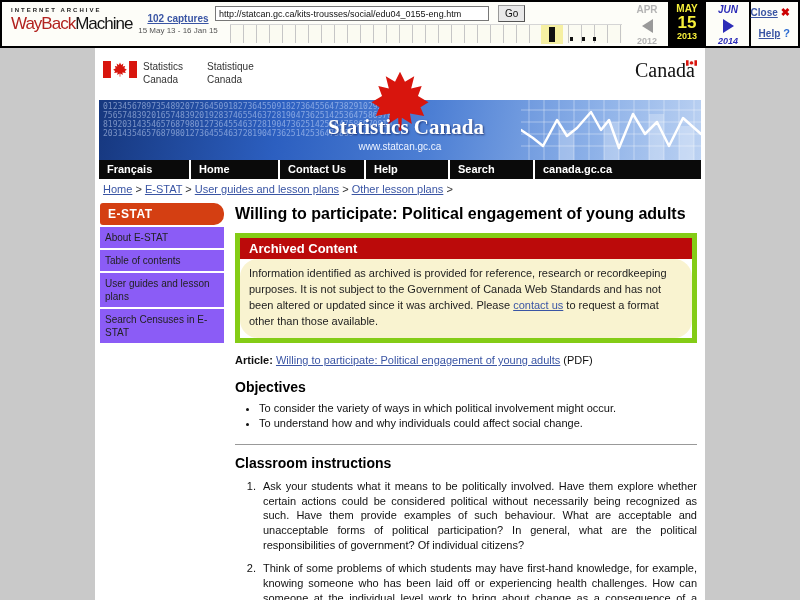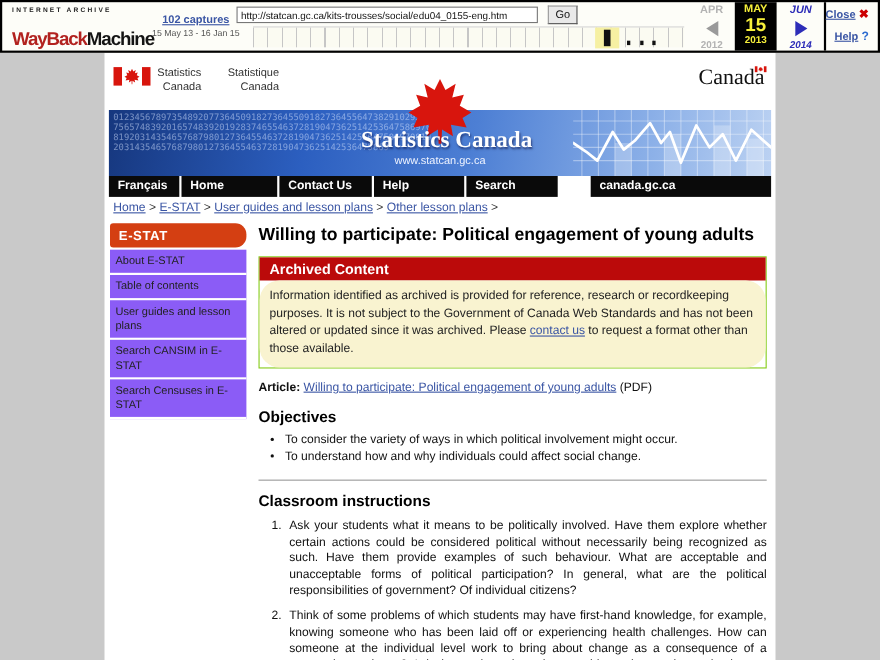--- a/index.html
+++ b/index.html
@@ -5,21 +5,21 @@
   * { box-sizing: border-box; margin: 0; padding: 0; }
   html,body { width:800px; height:600px; overflow:hidden; background:#c9c9c9;
               font-family:"Liberation Sans", sans-serif; }
   a { text-decoration: underline; cursor: pointer; }
 
   
   .wayback-bar { position:absolute; top:0; left:0; width:800px; height:48px;
                  background:#fdfdf8; border:2px solid #000; z-index:10; }
   .wm-logo { position:absolute; left:9px; top:5px; width:120px; }
   .ia-label { font-size:6px; letter-spacing:2px; font-weight:bold; color:#222; }
-  .wm-word  { font-size:17px; font-weight:700; letter-spacing:-1px; line-height:1; margin-top:14px; }
+  .wm-word  { font-size:17px; font-weight:400; letter-spacing:-1px; line-height:1; margin-top:2px; }
   .wm-word .red { color:#b2221f; } .wm-word .blk { color:#141414; }
   .captures { position:absolute; left:128px; top:11px; width:96px; text-align:center; }
   .captures a { font-size:10px; font-weight:bold; color:#3a55a4; display:block; }
   .captures .range { font-size:8px; color:#555; margin-top:2px; }
   .url-input { position:absolute; left:213px; top:4px; width:274px; height:15px;
                font-size:9px; padding:1px 3px; border:1px solid #777; background:#fff; color:#111; }
   .go-btn { position:absolute; left:496px; top:3px; height:17px; font-size:10px;
             padding:0 6px; border:1px solid #999; border-right-color:#555; border-bottom-color:#555;
             background:#e9e9e9; color:#111; cursor:pointer; }
   .timeline { position:absolute; left:228px; top:22px; width:392px; height:19px;
@@ -47,21 +47,21 @@
   .tool-links a { color:#3a55a4; font-weight:bold; }
   .x-icon { color:#cc0000; font-weight:bold; font-size:11px; margin-left:3px; }
   .q-icon { color:#2d6cd0; font-weight:bold; font-size:11px; margin-left:3px; }
 
   
   .page { position:absolute; top:48px; left:95px; width:610px; height:552px;
           background:#fff; overflow:hidden; }
 
   .site-header { position:relative; height:52px; }
   .fip-flag { position:absolute; left:8px; top:13px; }
-  .dept { position:absolute; top:13px; font-size:10px; line-height:1.25; color:#333;text-align:right; }
+  .dept { position:absolute; top:13px; font-size:10px; line-height:1.25; color:#333; }
   .dept-en { left:48px; } .dept-fr { left:112px; }
   .wordmark { position:absolute; right:10px; top:11px; font-family:"Liberation Serif", serif;
               font-size:20px; color:#111; }
   .wm-flag { position:absolute; right:-2px; top:1px; }
 
   .banner { position:relative; margin:0 4px; height:60px;
             background:linear-gradient(100deg,#16377e 0%,#2c5fc0 30%,#4d7fd4 55%,#8db1e8 82%,#bcd2f2 100%); }
   .banner-texture { position:absolute; left:4px; top:2px; width:290px; height:56px; overflow:hidden;
                     font-family:"DejaVu Sans Mono", monospace; font-size:8px; line-height:9px;
                     color:rgba(215,230,255,.5); word-break:break-all; }
@@ -69,35 +69,35 @@
   .banner-title { position:absolute; left:0; right:0; top:15px; text-align:center; color:#fff;
                   font-family:"Liberation Serif", serif; font-size:21px; font-weight:bold;
                   text-shadow:1px 1px 2px rgba(0,0,50,.55); z-index:3;padding-left:12px; }
   .banner-sub { position:absolute; left:0; right:0; top:41px; text-align:center; color:#eef3ff;
                 font-size:10px; z-index:3; }
   .banner-chart { position:absolute; right:0; top:0; }
 
   .mainnav { display:flex; margin:0 4px; gap:2px; background:#fff; }
   .nav-cell { background:#0a0a0a; color:#fff; font-size:11px; font-weight:bold;
               padding:3px 0 4px 8px; cursor:pointer; }
-  .nc0{width:64px;} .nc1{width:87px;} .nc2{width:84px;} .nc3{width:82px;} .nc4{width:83px;} .nc5{flex:1;margin-left:28px;}
+  .nc0{width:90px;} .nc1{width:87px;} .nc2{width:84px;} .nc3{width:82px;} .nc4{width:83px;} .nc5{flex:1;}
 
   .breadcrumb { padding:4px 8px 5px; font-size:11px; color:#333; }
   .breadcrumb a { color:#3a55a4; }
 
   .cols { display:flex; align-items:flex-start; padding:3px 6px 0 5px; }
   .sidebar { width:124px; flex:none; }
   .sb-head { background:#d43f12; color:#fff; font-weight:bold; font-size:12px;
              padding:4px 8px; border-radius:3px 10px 10px 3px; letter-spacing:.5px; margin-bottom:2px; }
   .sb-item { background:#8b5cf6; font-size:10px; color:#222; padding:4px 5px;
              border-bottom:2px solid #fff; line-height:1.3; cursor:pointer; }
 
   .content { flex:1; margin-left:11px; padding-right:2px; }
   .page-title { font-size:16px; font-weight:bold; line-height:1.2; color:#000; margin:1px 0 10px; }
-  .archived { border:1px solid #84cc16; margin-bottom:10px; }
+  .archived { border:5px solid #84cc16; margin-bottom:10px; }
   .arch-head { background:#bb0a0a; color:#fff; font-weight:bold; font-size:13px; padding:3px 9px; }
   .arch-body { background:#f9f3d0; font-size:11px; line-height:1.45; color:#222; padding:7px 9px 8px;border-radius:18px; }
   .arch-body a { color:#3a55a4; }
   .article-line { font-size:11px; margin:11px 0 13px; color:#111; }
   .article-line .lbl { font-weight:bold; }
   .article-line a { color:#3a55a4; }
   .section-h { font-size:14px; font-weight:bold; color:#000; margin:10px 0 5px; }
   .objectives { margin:6px 0 12px; padding-left:24px; font-size:11px; line-height:1.4; color:#111; }
   .divider { border:none; border-top:1px solid #999; margin:12px 0 2px; }
   .instructions { margin:8px 0 0; padding-left:24px; font-size:11px; line-height:1.35;
@@ -242,21 +242,20 @@
     <span>&gt;</span>
   </div>
 
   <div class="cols">
 
     <div class="sidebar">
       <div class="sb-head">E-STAT</div>
       <div class="sb-item">About E-STAT</div>
       <div class="sb-item">Table of contents</div>
       <div class="sb-item">User guides and lesson plans</div>
-      <div class="sb-item">Search CANSIM in E-STAT</div>
       <div class="sb-item">Search Censuses in E-STAT</div>
     </div>
 
     <div class="content">
       <h1 class="page-title">Willing to participate: Political engagement of young adults</h1>
 
       <div class="archived">
         <div class="arch-head">Archived Content</div>
         <div class="arch-body"><span>Information identified as archived is provided for reference, research or recordkeeping purposes. It is not subject to the Government of Canada Web Standards and has not been altered or updated since it was archived. Please </span><a>contact us</a><span> to request a format other than those available.</span></div>
       </div>

